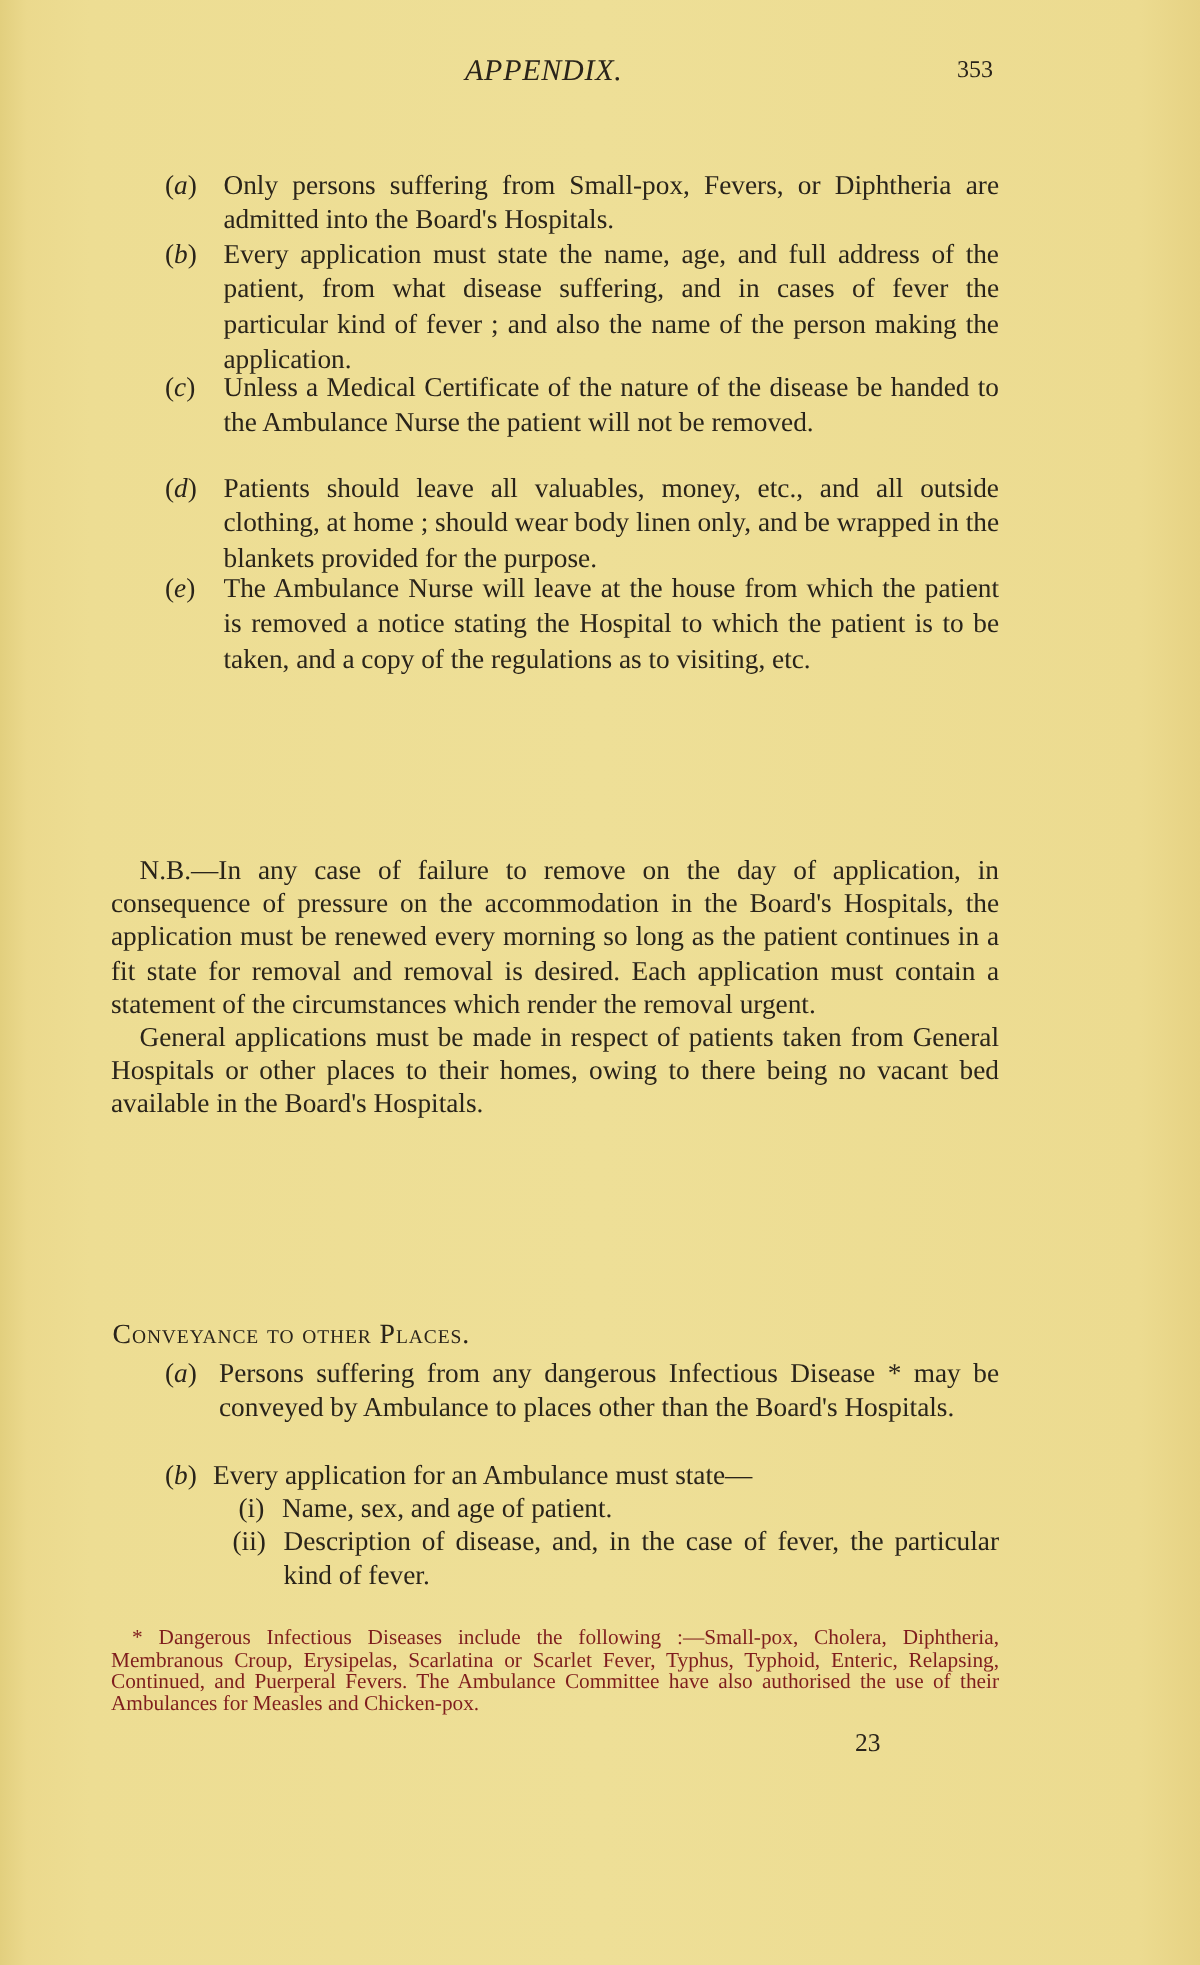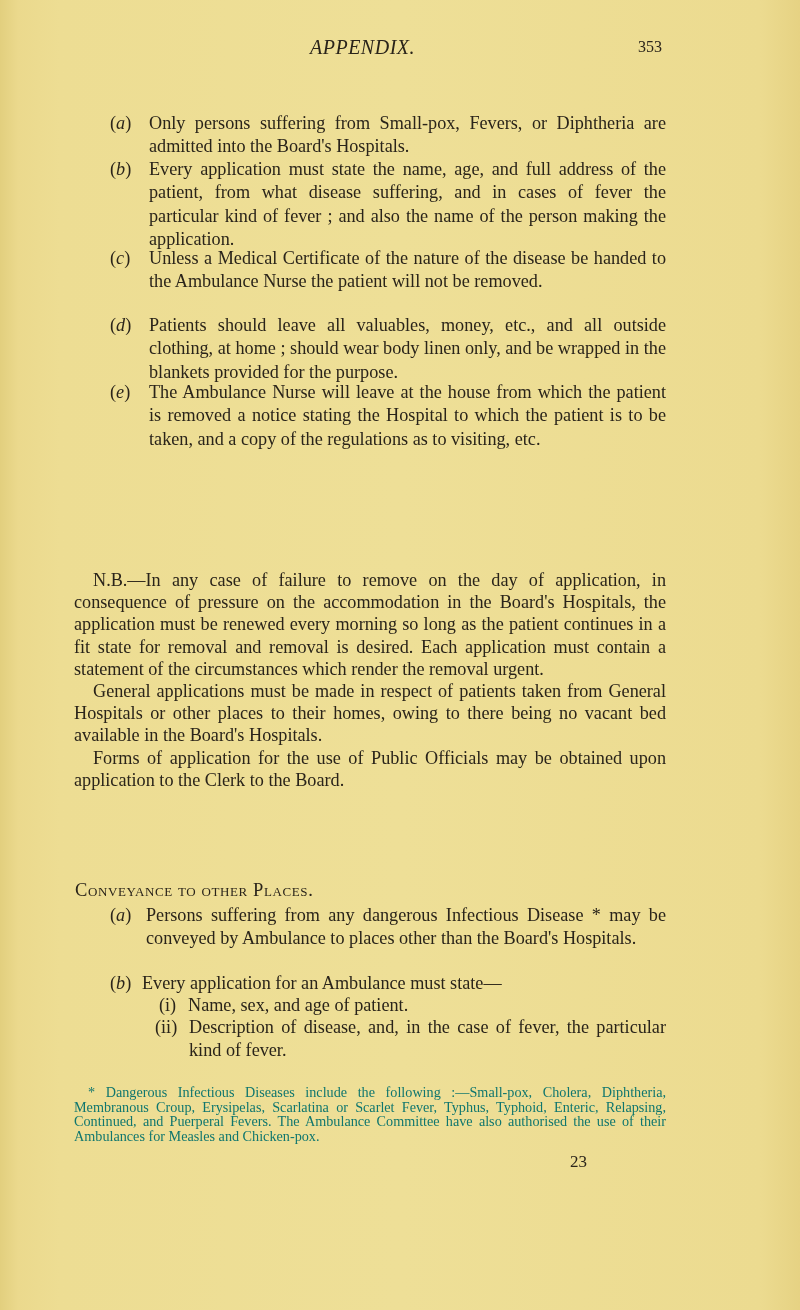--- a/index.html
+++ b/index.html
@@ -39,21 +39,21 @@
 
   .sub {
     position: absolute; left: 155px; width: 511px;
     font-size: 18.2px; line-height: 22.5px; text-align: justify;
   }
   .sub .lbl { position: absolute; left: 0; top: 0; }
   .sub .txt { display: block; margin-left: 34px; }
 
   .footnote {
     position: absolute; left: 74px; top: 1085px; width: 592px;
-    font-size: 14.2px; line-height: 14.6px; text-align: justify; color: #0f766e;
+    font-size: 14.2px; line-height: 14.6px; text-align: justify; color: #7f1d1d;
   }
   .footnote p { margin: 0; text-indent: 14px; }
   .signature { position: absolute; left: 570px; top: 1152px; font-size: 17px; }
   .signature span { display: inline-block; }
 </style>
 </head>
 <body>
 
 <div class="page">
 
@@ -80,21 +80,20 @@
     <span class="txt">Patients should leave all valuables, money, etc., and all outside clothing, at home ; should wear body linen only, and be wrapped in the blankets provided for the purpose.</span>
   </div>
   <div class="clause" style="top:381px;">
     <span class="lbl">(<i>e</i>)</span>
     <span class="txt">The Ambulance Nurse will leave at the house from which the patient is removed a notice stating the Hospital to which the patient is to be taken, and a copy of the regulations as to visiting, etc.</span>
   </div>
 
   <div class="nb" style="top:569px;">
     <p>N.B.—In any case of failure to remove on the day of application, in consequence of pressure on the accommodation in the Board's Hospitals, the application must be renewed every morning so long as the patient continues in a fit state for removal and removal is desired. Each application must contain a statement of the circumstances which render the removal urgent.</p>
     <p>General applications must be made in respect of patients taken from General Hospitals or other places to their homes, owing to there being no vacant bed available in the Board's Hospitals.</p>
-    <p>Forms of application for the use of Public Officials may be obtained upon application to the Clerk to the Board.</p>
   </div>
 
   <div class="section-heading" style="top:880px;">Conveyance to other Places.</div>
 
   <div class="clause" style="top:904px;">
     <span class="lbl">(<i>a</i>)</span>
     <span class="txt" style="margin-left:36px;">Persons suffering from any dangerous Infectious Disease * may be conveyed by Ambulance to places other than the Board's Hospitals.</span>
   </div>
   <div class="clause" style="top:972px;">
     <span class="lbl">(<i>b</i>)</span>

